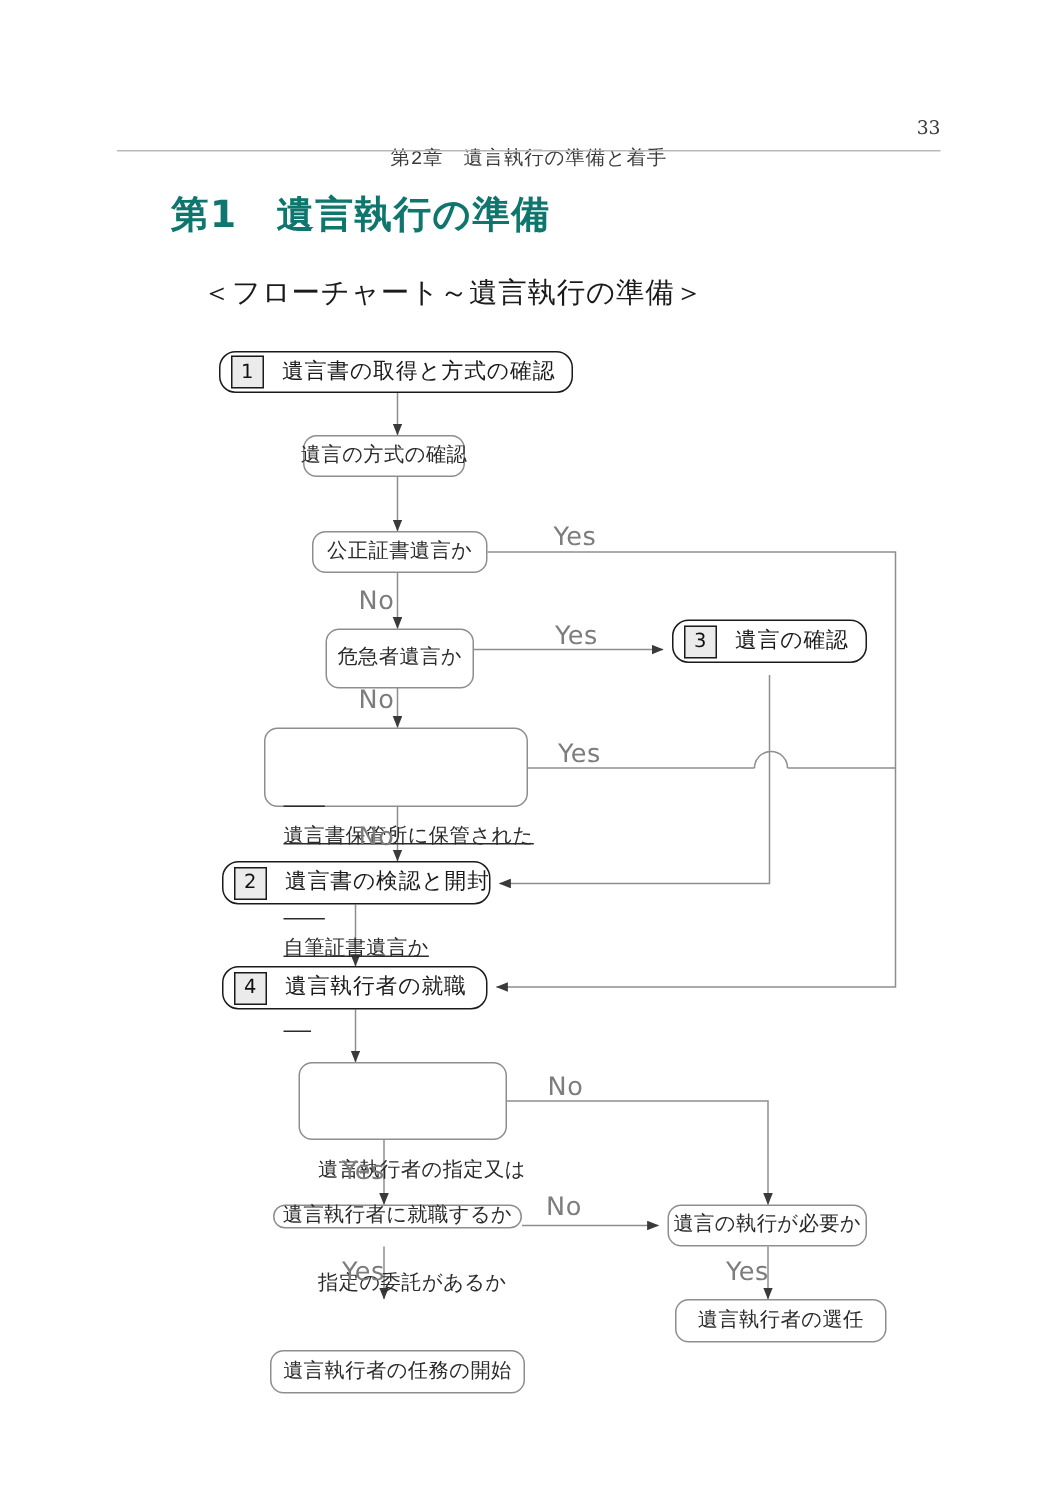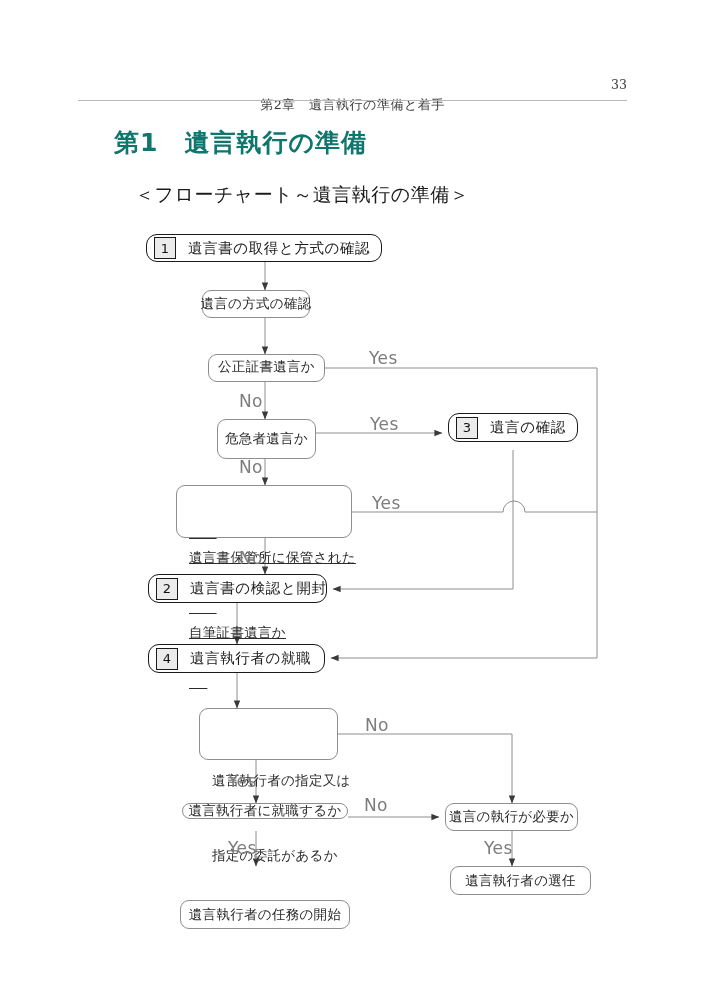--- a/index.html
+++ b/index.html
@@ -142,21 +142,21 @@
       </g>
     </svg>
 
     <div class="node step" style="left:146px;top:234px;width:236px;height:28px;">
       <span class="badge">1</span>
       <span class="lbl">遺言書の取得と方式の確認</span>
     </div>
 
     <div class="node" style="left:202px;top:290px;width:108px;height:28px;">遺言の方式の確認</div>
 
-    <div class="node" style="left:208px;top:354px;width:117px;height:28px;font-family:Liberation Mono, monospace;">公正証書遺言か</div>
+    <div class="node" style="left:208px;top:354px;width:117px;height:28px;">公正証書遺言か</div>
 
     <div class="node" style="left:217px;top:419px;width:99px;height:40px;">危急者遺言か</div>
 
     <div class="node two-line" style="left:176px;top:485px;width:176px;height:53px;text-decoration:underline;">
       <div>遺言書保管所に保管された</div>
       <div>自筆証書遺言か</div>
     </div>
 
     <div class="node step" style="left:148px;top:574px;width:179px;height:29px;">
       <span class="badge">2</span>

